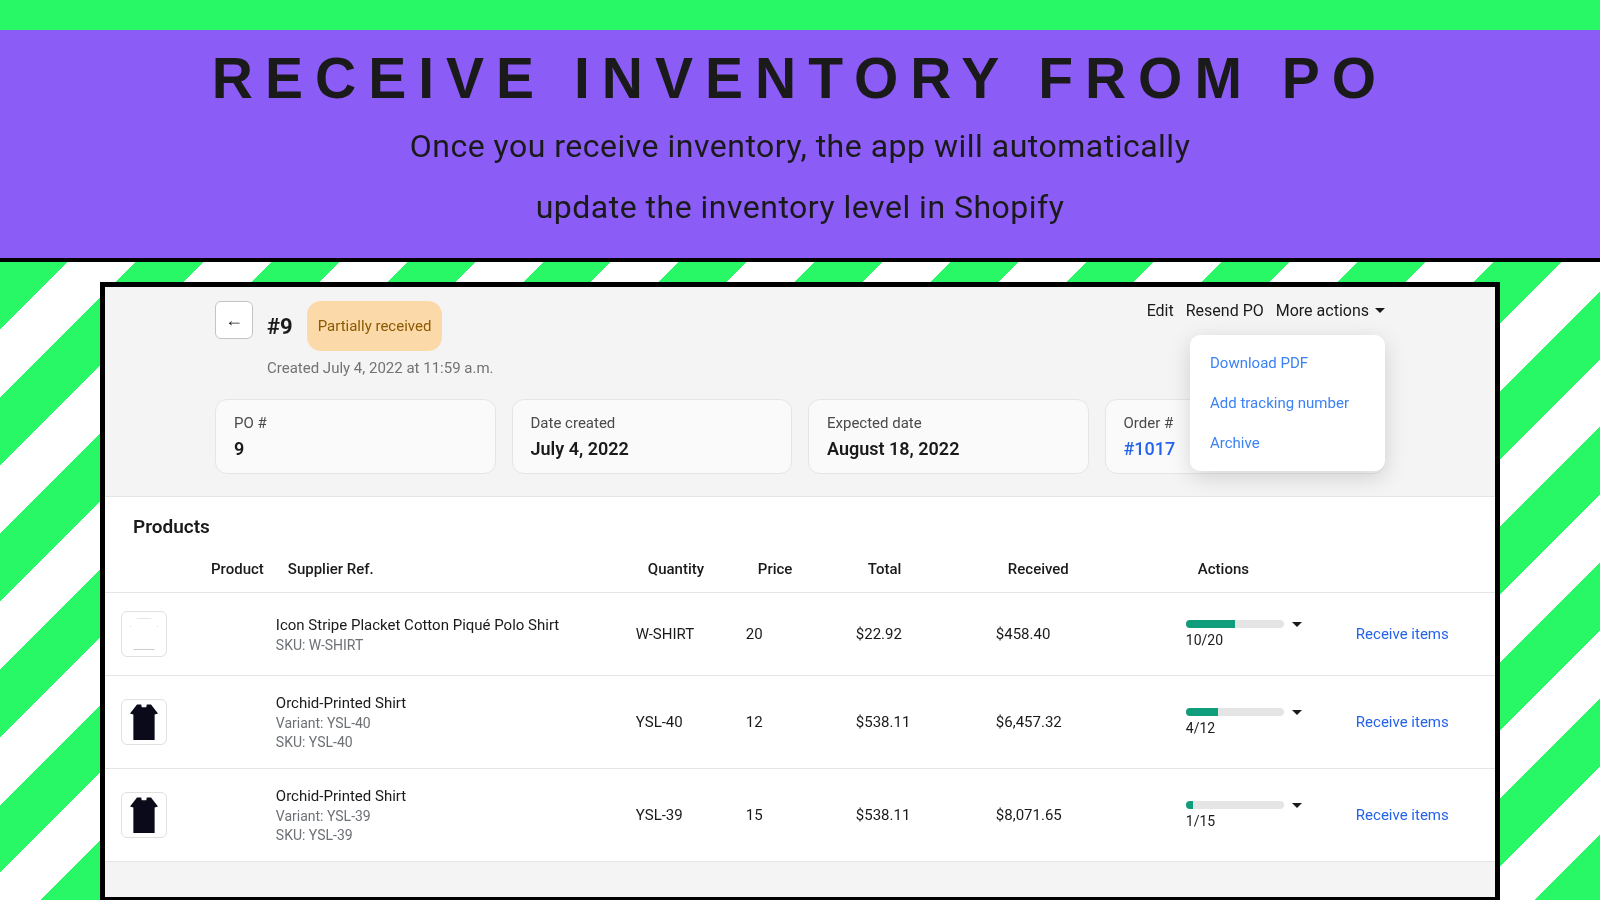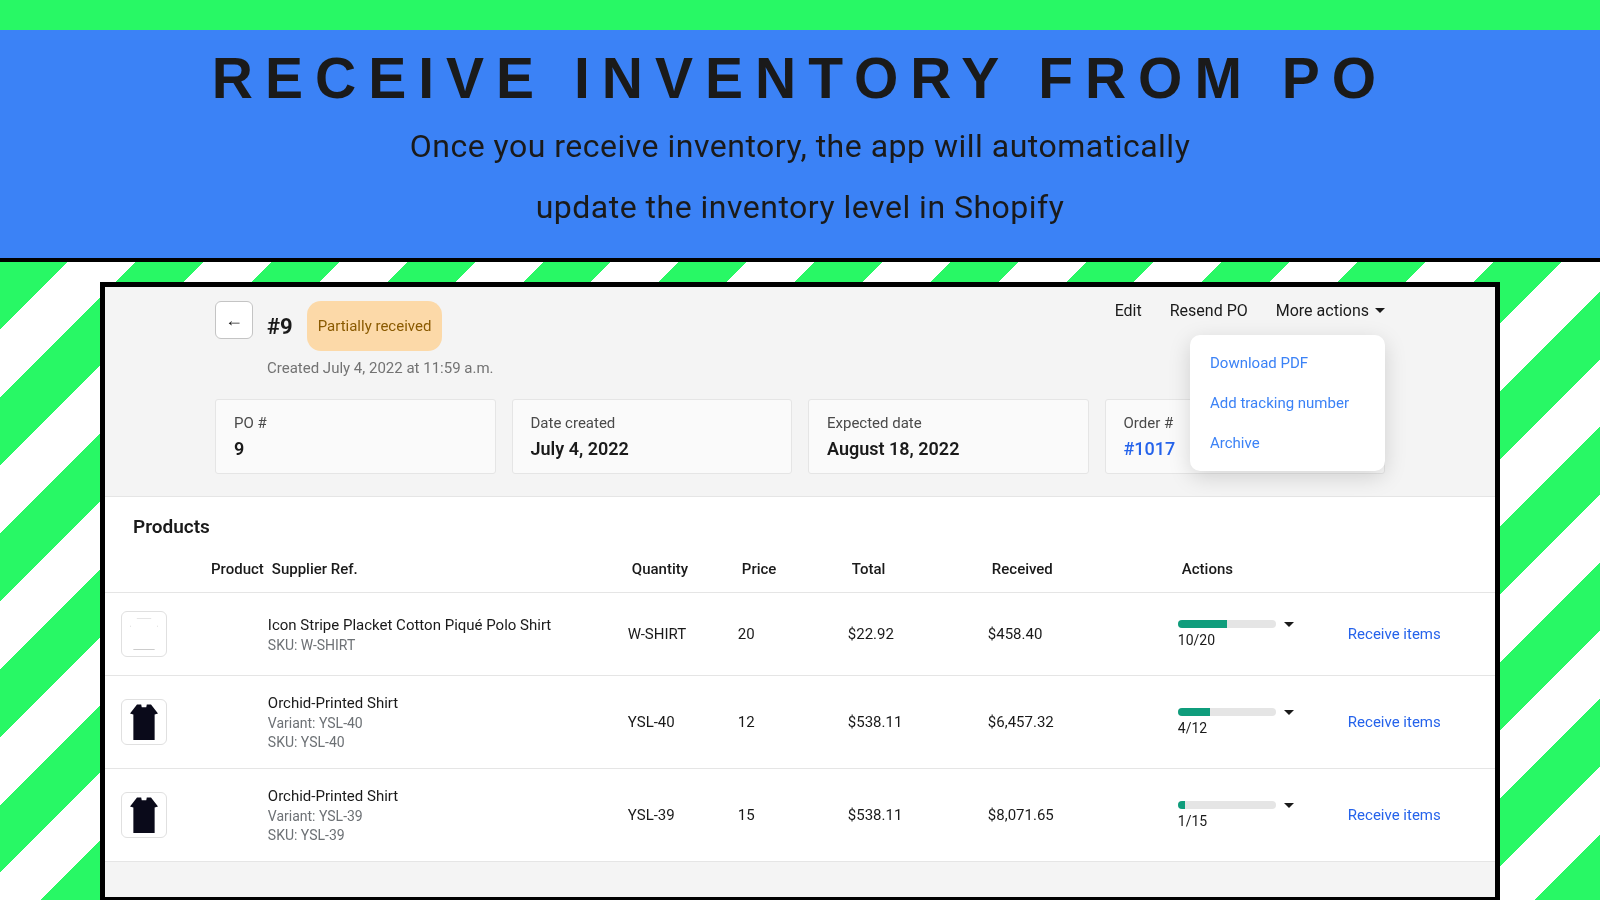--- a/index.html
+++ b/index.html
@@ -1,47 +1,47 @@
 <!DOCTYPE html>
 <html><head>
 <meta charset="utf-8">
 <style>
 *{box-sizing:border-box;margin:0;padding:0;}
 body{width:1600px;height:900px;overflow:hidden;font-family:-apple-system,BlinkMacSystemFont,"Segoe UI",Roboto,sans-serif;background:#fff;}
 .stripe-top{height:30px;background:#28f865;}
-.hero{background:#3b82f6;padding:15px 4px 25px;text-align:center;}
+.hero{background:#8b5cf6;padding:15px 4px 25px;text-align:center;}
 .hero-title{font-family:"Arial Black",sans-serif;font-weight:900;font-size:57px;letter-spacing:12px;color:#1a1a1a;text-transform:uppercase;}
 .hero-sub{font-size:32px;color:#1a1a1a;line-height:1.6;margin-top:10px;letter-spacing:0.5px;}
 .hero-divider{height:4px;background:#000;}
 .bg-diag{height:662px;background:repeating-linear-gradient(135deg,#28f865 0 48px,#fff 48px 96px);display:flex;justify-content:center;align-items:flex-start;padding-top:20px;}
 .app-window{width:1400px;height:620px;background:#f4f4f4;border:5px solid #000;overflow:hidden;position:relative;}
 .page{padding:14px 110px 0 110px;}
 .page-header{display:flex;align-items:flex-start;gap:14px;}
 .back-btn{width:38px;height:38px;border:1px solid #c4c4c4;border-radius:6px;background:#fff;display:flex;align-items:center;justify-content:center;font-size:18px;color:#1a1a1a;cursor:pointer;}
 .title-wrap{flex:1;}
 .title-row{display:flex;align-items:center;gap:14px;}
 .po-id{font-size:22px;font-weight:700;color:#1a1a1a;}
 .badge{background:#fcd9a8;color:#8a5a00;font-size:15px;padding:16px 11px;border-radius:14px;}
 .created{color:#737373;font-size:15px;margin-top:8px;}
-.header-actions{display:flex;gap:28px;align-items:flex-start;font-size:16px;color:#1a1a1a;}
+.header-actions{display:flex;gap:12px;align-items:flex-start;font-size:16px;color:#1a1a1a;}
 .header-actions .act{cursor:pointer;}
 .more{display:flex;align-items:center;gap:6px;}
 .caret{width:0;height:0;border-left:5px solid transparent;border-right:5px solid transparent;border-top:5px solid #1a1a1a;}
 .dropdown{position:absolute;top:48px;right:110px;width:195px;background:#fff;border-radius:10px;box-shadow:0 6px 22px rgba(0,0,0,0.15);padding:8px 0;z-index:10;}
 .dropdown .item{padding:11px 20px;font-size:15px;color:#3b82f6;cursor:pointer;}
 .summary{display:flex;gap:16px;margin-top:22px;}
-.card{flex:1;background:#fafafa;border:1px solid #e5e5e5;border-radius:3px;padding:14px 18px;}
+.card{flex:1;background:#fafafa;border:1px solid #e5e5e5;border-radius:12px;padding:14px 18px;}
 .card-lbl{font-size:15px;color:#4a4a4a;margin-bottom:6px;}
 .card-val{font-size:18px;font-weight:600;color:#1a1a1a;}
 .card-val.link{color:#2563eb;cursor:pointer;font-weight:500;}
 .products-card{margin:22px -110px 0;background:#fff;border:1px solid #e5e5e5;border-left:none;border-right:none;}
 .products-head{padding:18px 28px 10px;}
 .products-title{font-size:19px;font-weight:600;color:#1a1a1a;}
 table{width:100%;border-collapse:collapse;}
-th{text-align:left;font-weight:500;font-size:15px;color:#1a1a1a;padding:12px 4px 14px;}
+th{text-align:left;font-weight:500;font-size:15px;color:#1a1a1a;padding:12px 12px 14px;}
 th.first{padding-left:106px;}
 tbody tr{border-top:1px solid #e5e5e5;}
 td{padding:18px 0;vertical-align:middle;font-size:15px;color:#1a1a1a;}
 td.first{padding-left:16px;width:90px;}
 .thumb{width:46px;height:46px;border:1px solid #e0e0e0;border-radius:6px;background:#fff;display:flex;align-items:center;justify-content:center;}
 .shirt-white{width:28px;height:32px;background:#fff;border:1px solid #ccc;clip-path:polygon(25% 0,75% 0,100% 25%,88% 28%,88% 100%,12% 100%,12% 28%,0 25%);}
 .shirt-black{width:28px;height:36px;background:#0a0a1a;clip-path:polygon(25% 0,40% 0,42% 8%,58% 8%,60% 0,75% 0,100% 25%,88% 28%,88% 100%,12% 100%,12% 28%,0 25%);}
 .prod-name{font-size:15px;color:#1a1a1a;}
 .prod-sub{font-size:14px;color:#6d7175;margin-top:3px;}
 .progress-cell{width:170px;}

